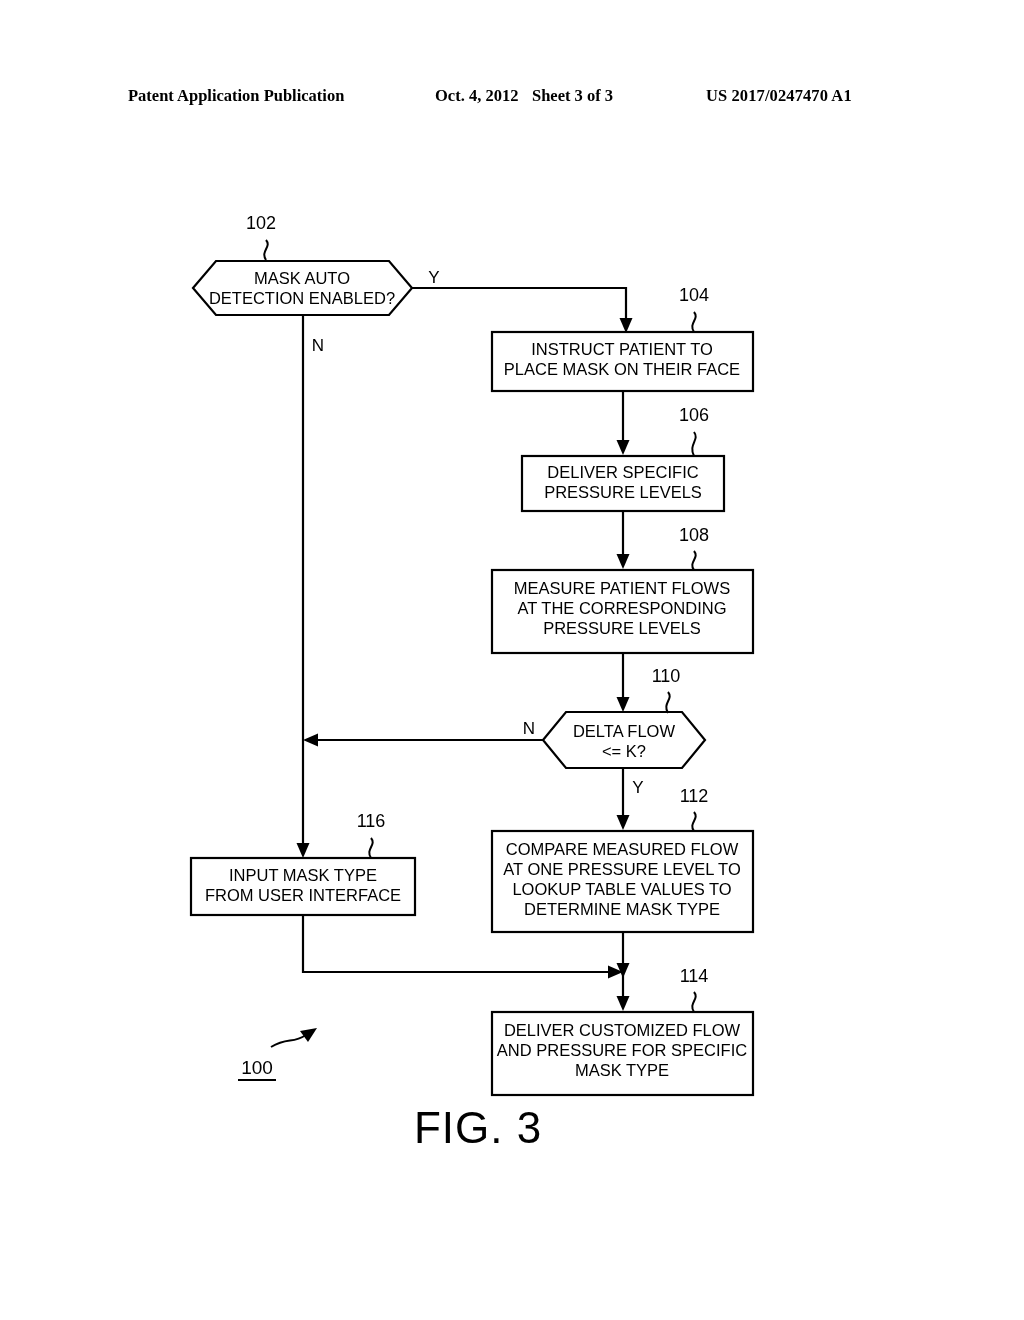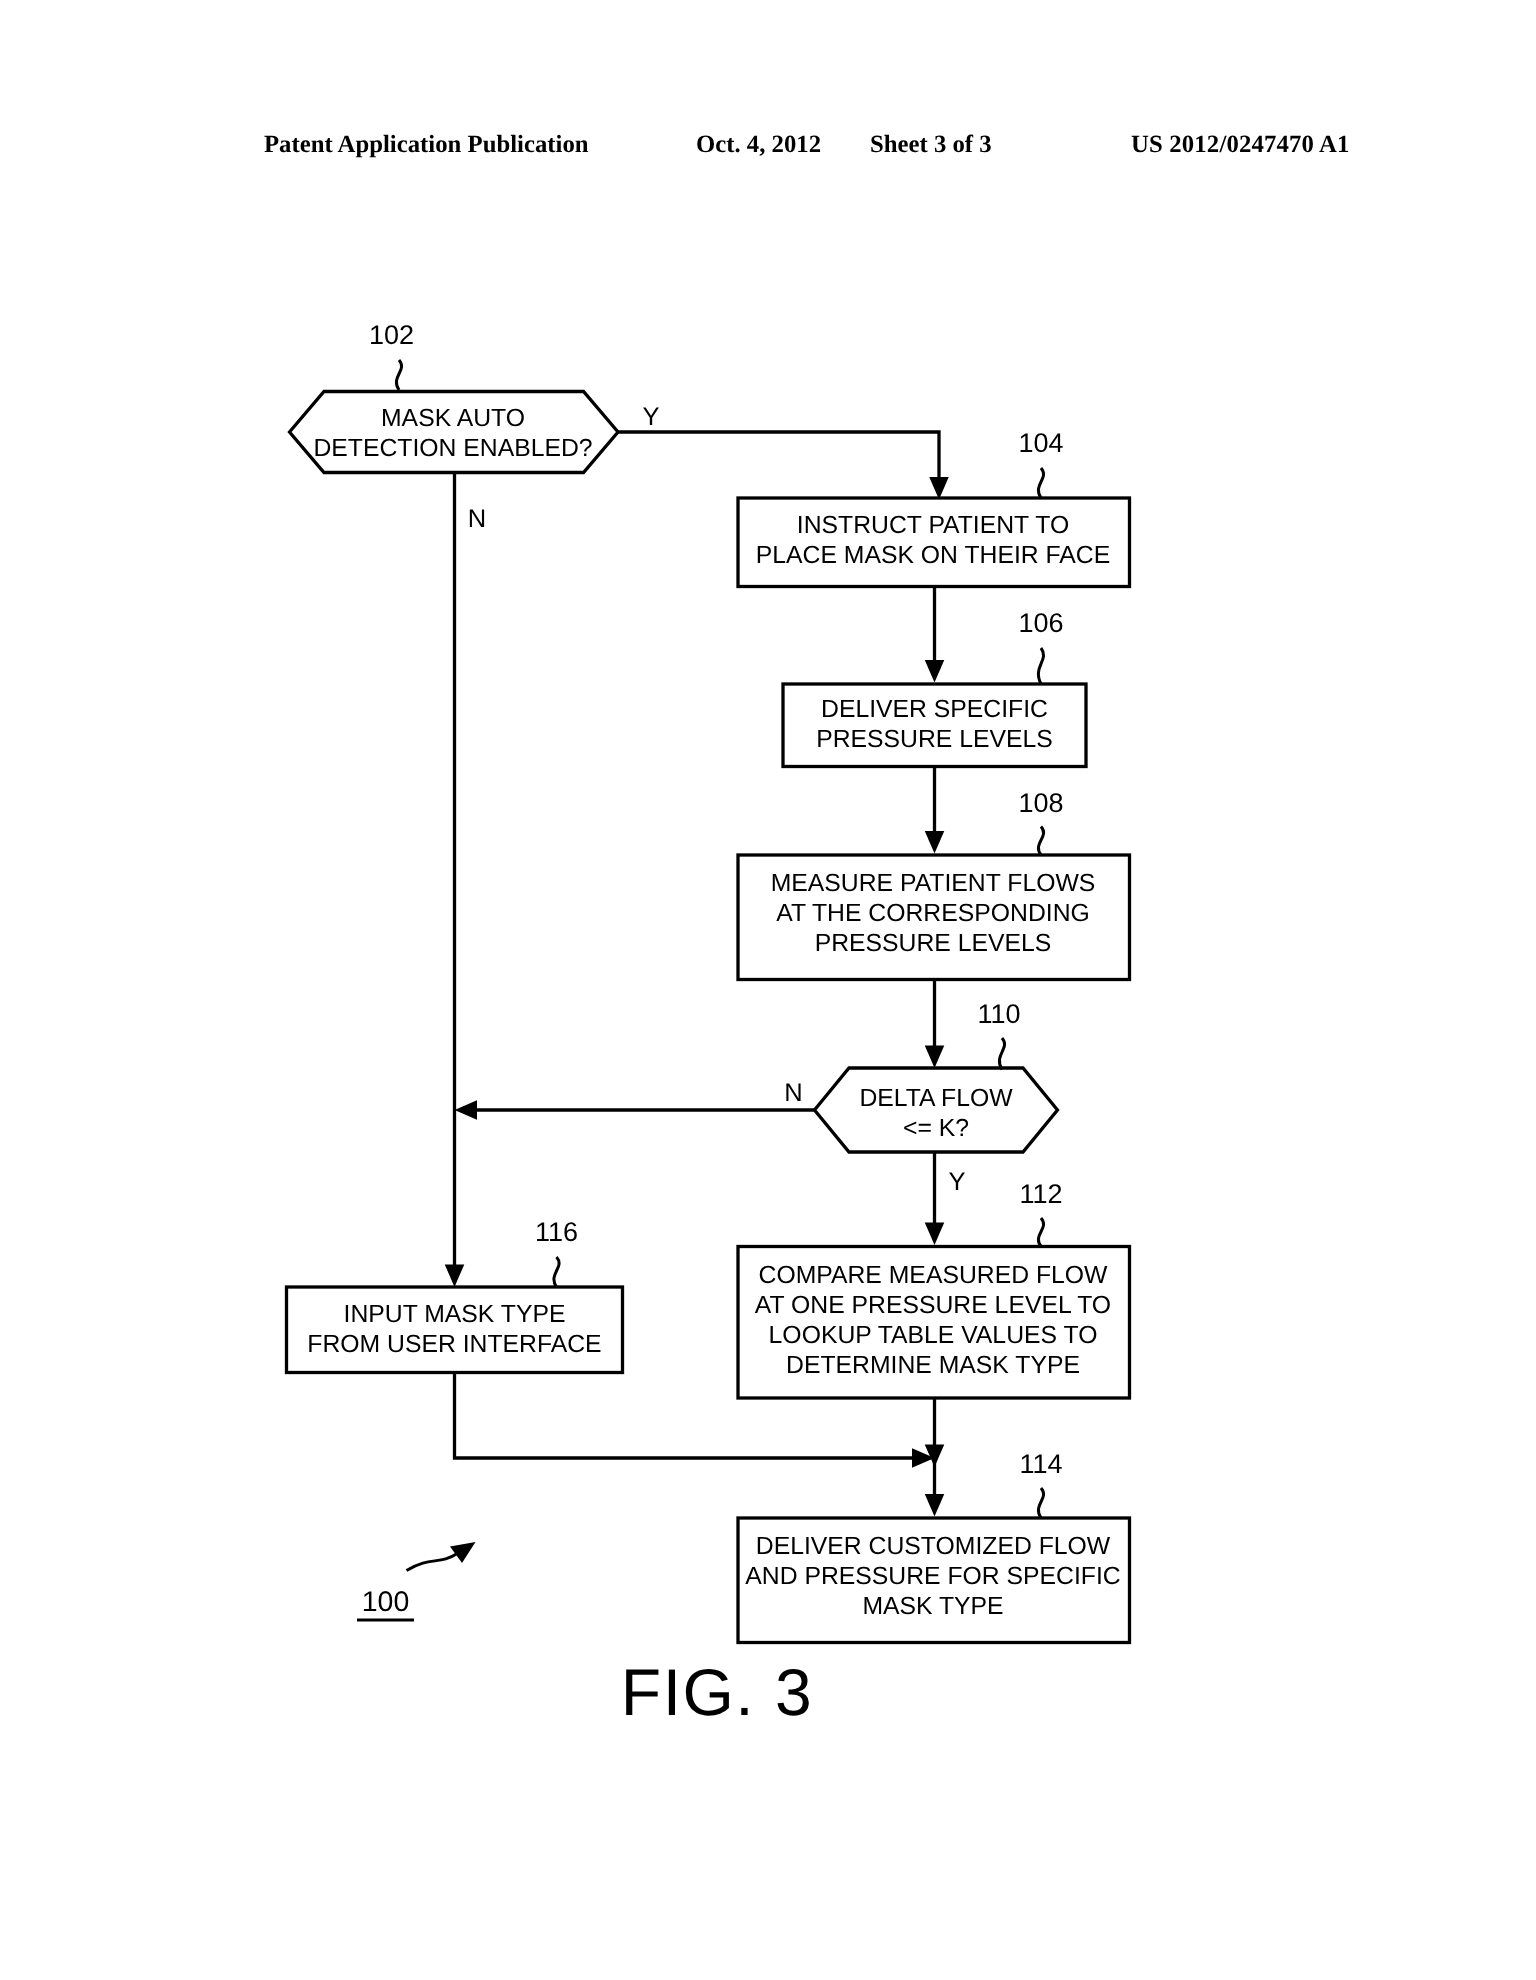--- a/index.html
+++ b/index.html
@@ -24,28 +24,27 @@
     position: absolute;
     top: 86px;
     left: 0;
     width: 896px;
     height: 26px;
     font-family: "Liberation Serif", serif;
     font-weight: bold;
     font-size: 16.5px;
     color: #000;
     white-space: nowrap;
-    margin-left: 48px;
   }
   #pub-header .seg {
     position: absolute;
     top: 0;
   }
   #hdr-title     { left: 128px; }
-  #hdr-date      { left: 416px; }
+  #hdr-date      { left: 435px; }
   #hdr-sheet     { left: 532px; }
   #hdr-patentno  { left: 706px; letter-spacing: 0.1px; }
 
   
   #figure {
     position: absolute;
     top: 0;
     left: 0;
     width: 1024px;
     height: 1320px;
@@ -103,21 +102,21 @@
 </style>
 </head>
 <body>
 
 <div id="page">
 
   <div id="pub-header">
     <span class="seg" id="hdr-title">Patent Application Publication</span>
     <span class="seg" id="hdr-date">Oct. 4, 2012</span>
     <span class="seg" id="hdr-sheet">Sheet 3 of 3</span>
-    <span class="seg" id="hdr-patentno">US 2012/0247470 A1</span>
+    <span class="seg" id="hdr-patentno">US 2017/0247470 A1</span>
   </div>
 
   <div id="figure">
     <svg id="flow" viewBox="0 0 1024 1320" xmlns="http://www.w3.org/2000/svg">
 
       <g>
         <path class="conn" d="M 412 288 L 626 288 L 626 322"></path>
         <polygon class="arrowhead" points="626,333 619.5,318 632.5,318"></polygon>
       </g>
 

